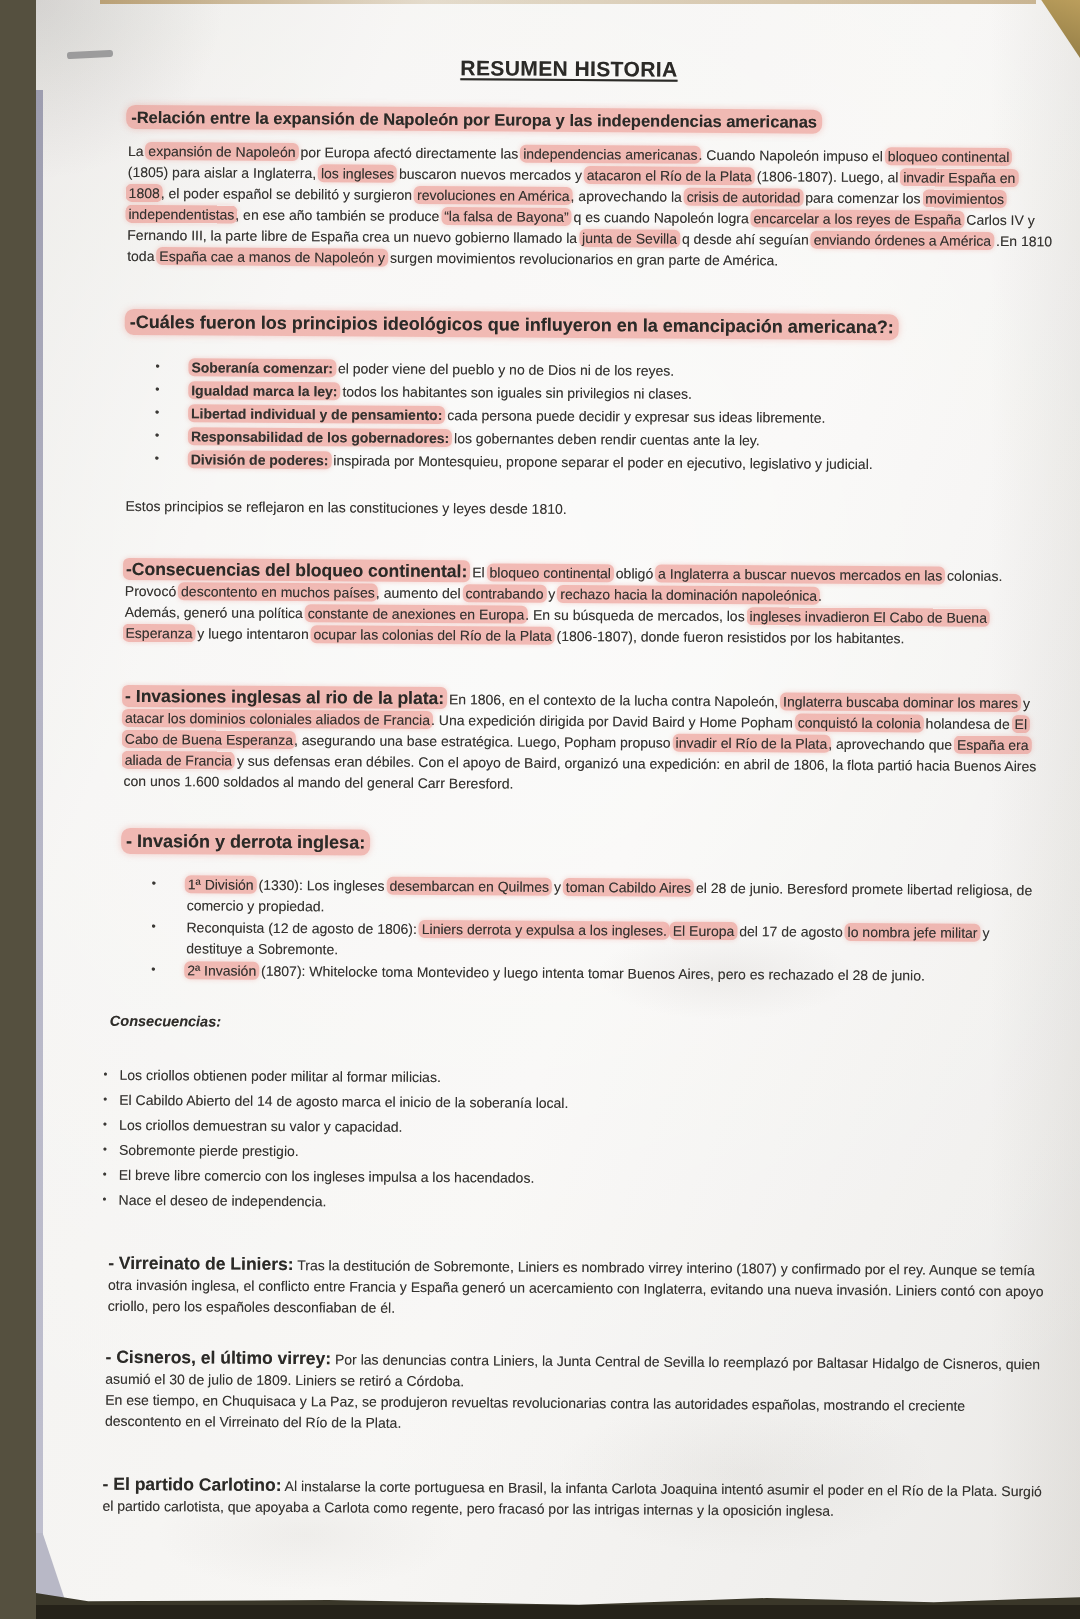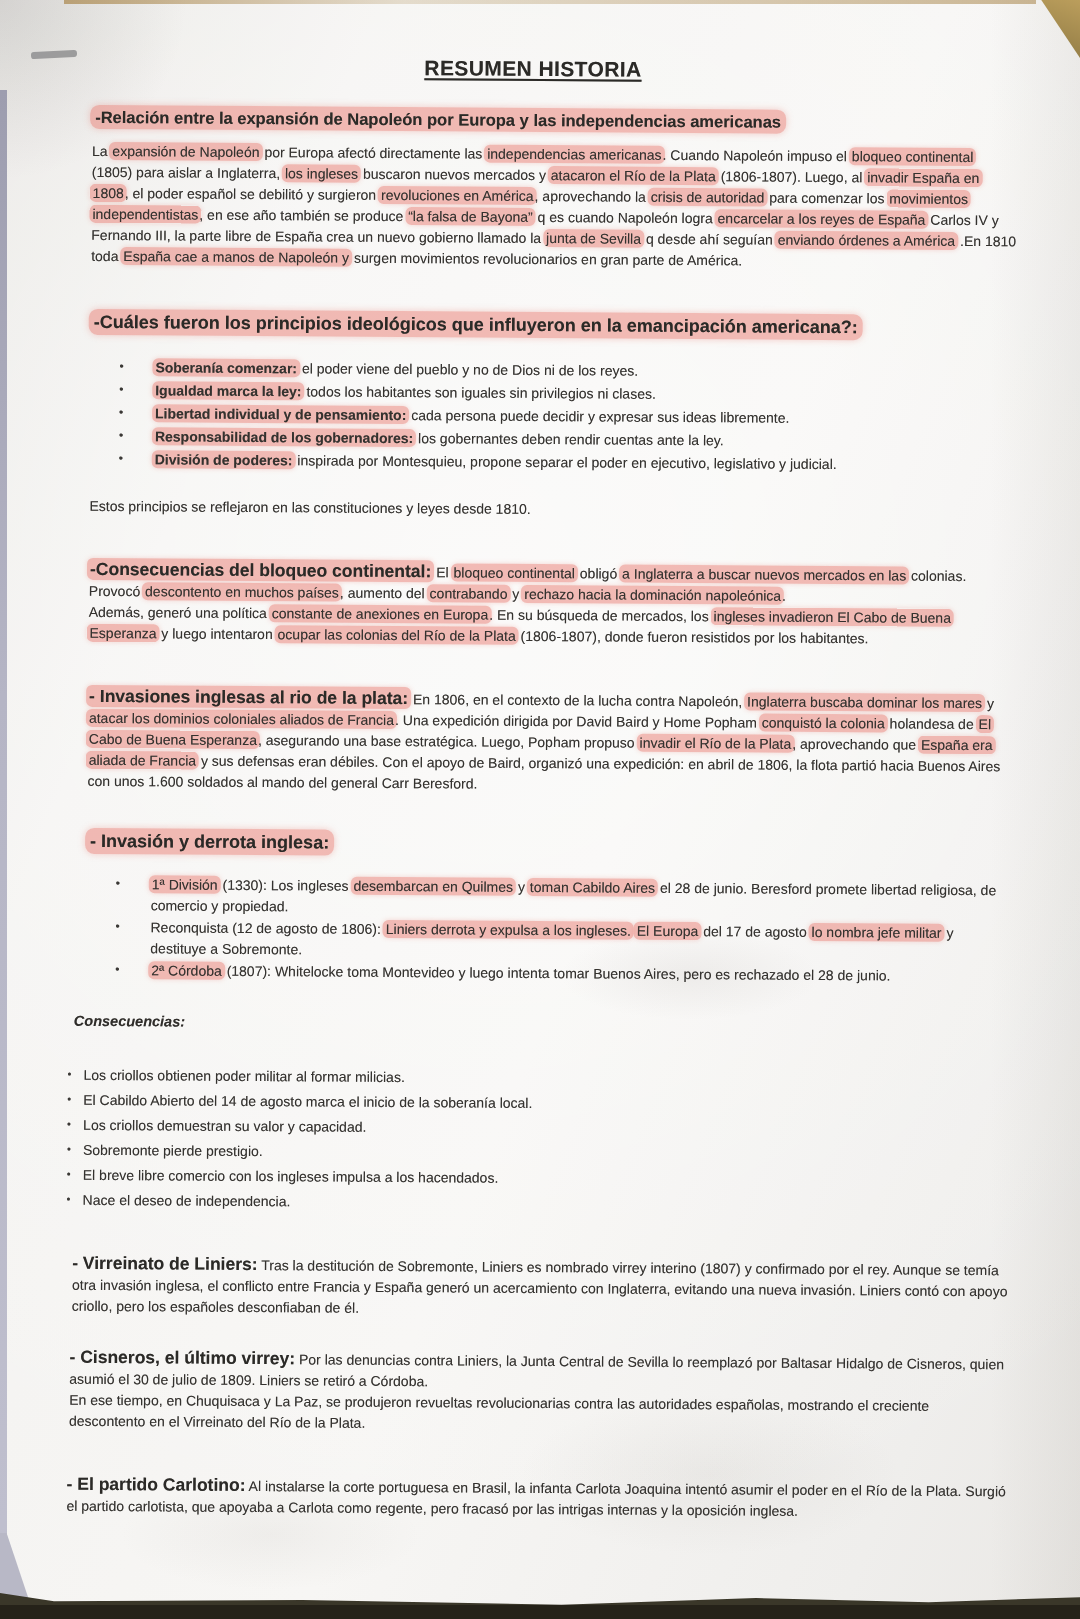--- a/index.html
+++ b/index.html
@@ -8,20 +8,21 @@
     background:#55503f;
     font-family:"Liberation Sans","DejaVu Sans",sans-serif;
     position:relative;
   }
   
   .paper{
     position:absolute;inset:0;
     background:
       radial-gradient(130% 90% at 45% 35%, rgba(255,255,255,.55), rgba(255,255,255,0) 70%),
       linear-gradient(112deg,#e9e7e4 0%,#f4f3f1 22%,#f7f6f4 55%,#efeeec 86%,#eae8e5 100%);
+    margin-left: 36px;
   }
   
   .shade-tl{position:absolute;left:0;top:0;width:240px;height:230px;
     background:radial-gradient(120% 120% at 0% 0%, rgba(120,118,115,.20), rgba(120,118,115,0) 65%);}
   .shade-r{position:absolute;right:0;top:0;bottom:0;width:90px;
     background:linear-gradient(to left, rgba(140,135,125,.10), rgba(140,135,125,0));}
   .smudge{position:absolute;border-radius:50%;}
   .smudge.s1{left:560px;top:930px;width:260px;height:90px;
     background:radial-gradient(closest-side, rgba(170,165,158,.14), rgba(170,165,158,0));}
   .smudge.s2{left:520px;top:1395px;width:380px;height:160px;
@@ -118,21 +119,21 @@
 
     <p class="para sec gap-lg"><span class="h-inline"><span class="hl">-Consecuencias del bloqueo continental:</span></span><span><span> El </span><span class="hl">bloqueo continental</span><span> obligó </span><span class="hl">a Inglaterra a buscar nuevos mercados en las</span><span> colonias.</span><br><span>Provocó </span><span class="hl">descontento en muchos países</span><span>, aumento del </span><span class="hl">contrabando</span><span> y </span><span class="hl">rechazo hacia la dominación napoleónica</span><span>.</span><br><span>Además, generó una política </span><span class="hl">constante de anexiones en Europa</span><span>. En su búsqueda de mercados, los </span><span class="hl">ingleses invadieron El Cabo de Buena Esperanza</span><span> y luego intentaron </span><span class="hl">ocupar las colonias del Río de la Plata</span><span> (1806-1807), donde fueron resistidos por los habitantes.</span></span></p>
 
     <p class="para sec gap-lg"><span class="h-inline"><span class="hl">- Invasiones inglesas al rio de la plata:</span></span><span><span> En 1806, en el contexto de la lucha contra Napoleón, </span><span class="hl">Inglaterra buscaba dominar los mares</span><span> y </span><span class="hl">atacar los dominios coloniales aliados de Francia</span><span>. Una expedición dirigida por David Baird y Home Popham </span><span class="hl">conquistó la colonia</span><span> holandesa de </span><span class="hl">El Cabo de Buena Esperanza</span><span>, asegurando una base estratégica. Luego, Popham propuso </span><span class="hl">invadir el Río de la Plata</span><span>, aprovechando que </span><span class="hl">España era aliada de Francia</span><span> y sus defensas eran débiles. Con el apoyo de Baird, organizó una expedición: en abril de 1806, la flota partió hacia Buenos Aires con unos 1.600 soldados al mando del general Carr Beresford.</span></span></p>
 
     <div class="sec">
       <h2 class="h-big standalone"><span class="hl">- Invasión y derrota inglesa:</span></h2>
       <ul class="bullets tight">
         <li><span class="hl">1ª División</span><span> (1330): Los ingleses </span><span class="hl">desembarcan en Quilmes</span><span> y </span><span class="hl">toman Cabildo Aires</span><span> el 28 de junio. Beresford promete libertad religiosa, de comercio y propiedad.</span></li>
         <li><span>Reconquista (12 de agosto de 1806): </span><span class="hl">Liniers derrota y expulsa a los ingleses.</span><span> </span><span class="hl">El Europa</span><span> del 17 de agosto </span><span class="hl">lo nombra jefe militar</span><span> y destituye a Sobremonte.</span></li>
-        <li><span class="hl">2ª Córdoba</span><span> (1807): Whitelocke toma Montevideo y luego intenta tomar Buenos Aires, pero es rechazado el 28 de junio.</span></li>
+        <li><span class="hl">2ª Invasión</span><span> (1807): Whitelocke toma Montevideo y luego intenta tomar Buenos Aires, pero es rechazado el 28 de junio.</span></li>
       </ul>
     </div>
 
     <p class="sub-head"><span class="b i">Consecuencias:</span></p>
     <div class="plain-list">
       <p>Los criollos obtienen poder militar al formar milicias.</p>
       <p>El Cabildo Abierto del 14 de agosto marca el inicio de la soberanía local.</p>
       <p>Los criollos demuestran su valor y capacidad.</p>
       <p>Sobremonte pierde prestigio.</p>
       <p>El breve libre comercio con los ingleses impulsa a los hacendados.</p>

